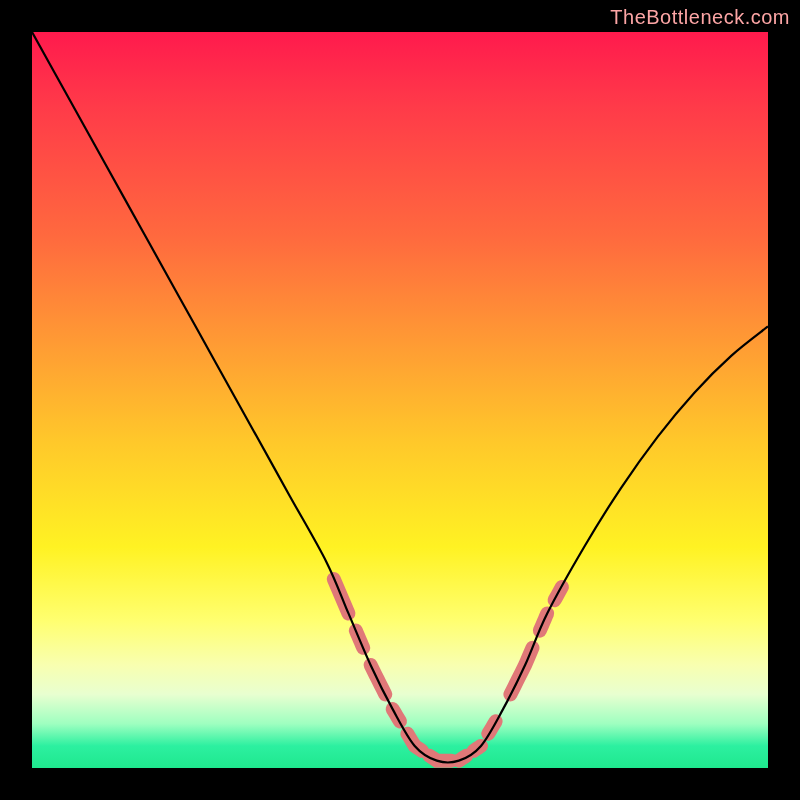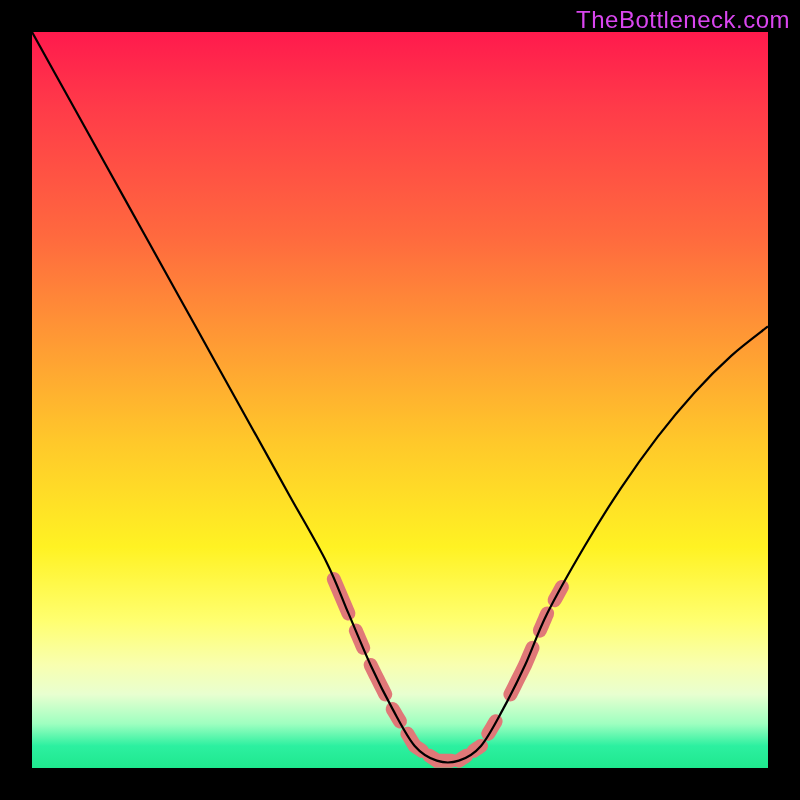--- a/index.html
+++ b/index.html
@@ -40,22 +40,22 @@
       #9effc0 94%,
       #2cf0a0 97%,
       #1fe88e 100%
     );
     overflow: hidden;
   }
   .watermark {
     position: absolute;
     top: 6px;
     right: 10px;
-    color: #d946ef;
-    font-size: 24px;
+    color: #fca5a5;
+    font-size: 20px;
     font-weight: 400;
     letter-spacing: 0.5px;
     user-select: none;
   }
   svg.curve {
     position: absolute;
     left: 0;
     top: 0;
     width: 736px;
     height: 736px;

